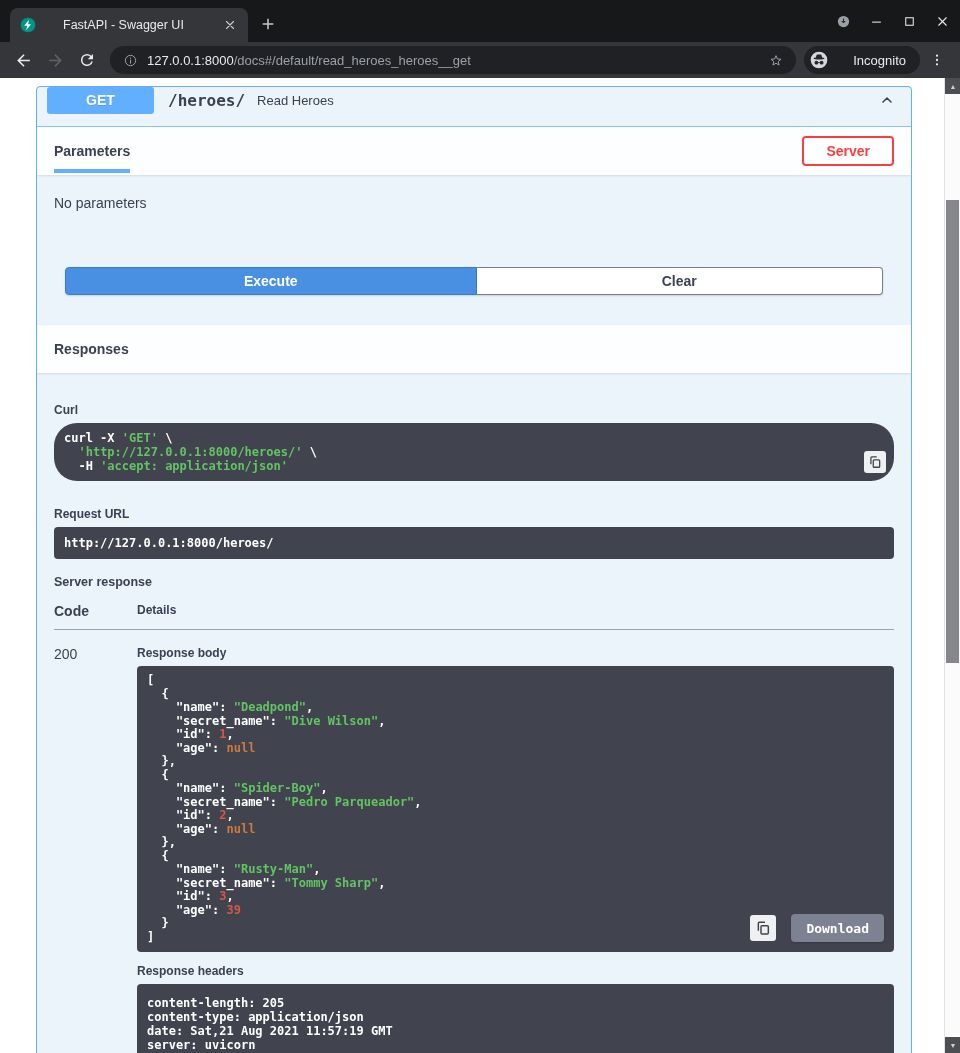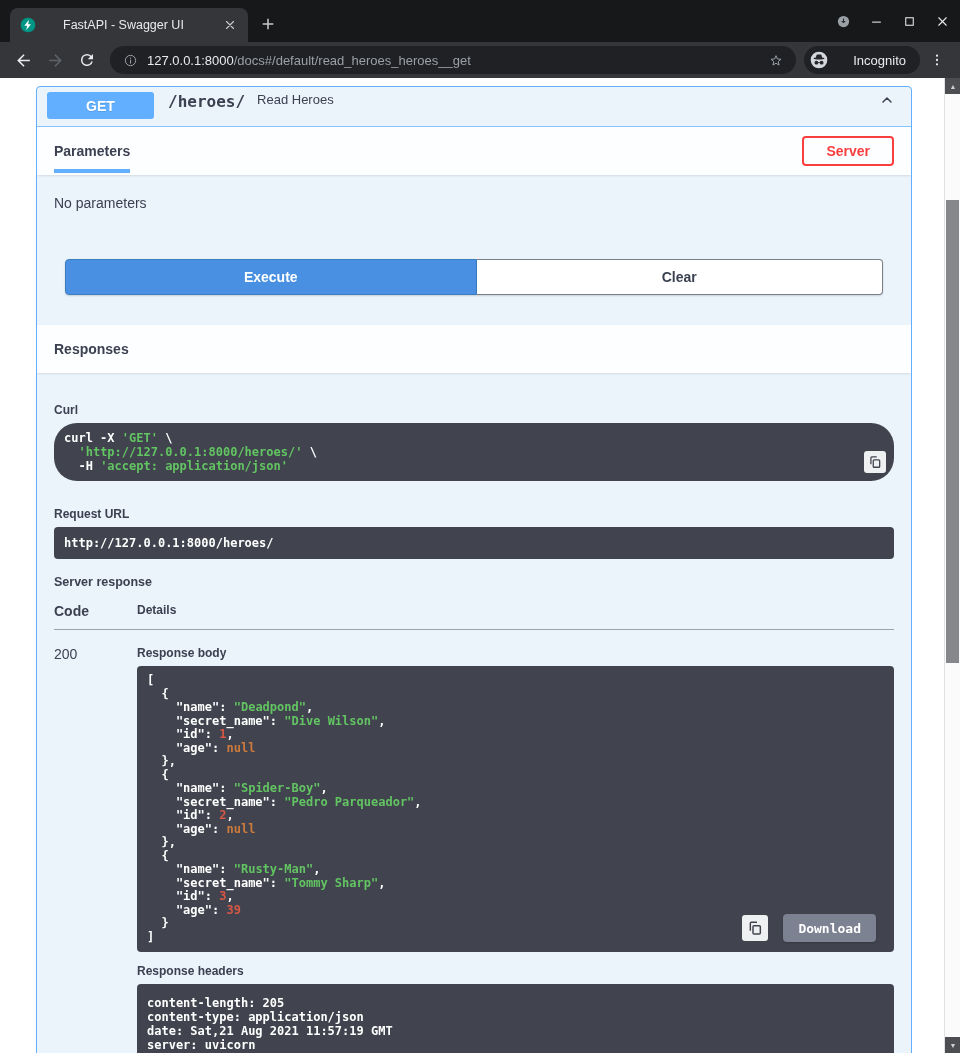--- a/index.html
+++ b/index.html
@@ -31,41 +31,41 @@
   .scrollbar { position:absolute; top:78px; right:0; width:16px; bottom:0; background:#fbfbfb; border-left:1px solid #e1e1e1; }
   .sb-btn { position:absolute; left:0; width:16px; height:16px; background:#4c4e52; color:#cfcfcf;
             display:flex; align-items:center; justify-content:center; font-size:7px; }
   .sb-up { top:0; } .sb-down { bottom:0; }
   .sb-thumb { position:absolute; left:1px; right:1px; top:122px; height:463px; background:#85878b; }
 
   
   .content { position:absolute; top:78px; left:0; right:16px; bottom:0; background:#fff; overflow:hidden; padding-top:8px; }
   .opblock { margin:0 32px 0 36px; border:1px solid var(--method-blue,#61affe); border-radius:4px;
              background:var(--opblock-bg,#ebf3fb); overflow:hidden; }
-  .opblock-summary { display:flex; padding:5px 16px 18px 10px; height:40px;
+  .opblock-summary { display:flex; align-items:center; padding:5px 16px 18px 10px; height:40px;
                      border-bottom:1px solid rgba(97,175,254,.7); cursor:pointer; }
   .method { background:var(--method-blue,#61affe); color:#fff; font-weight:bold; font-size:14px; border-radius:3px;
             width:107px; height:27px; display:flex; align-items:center; justify-content:center;
             text-shadow:0 1px 0 rgba(0,0,0,.1); flex:none; }
   .path { font-family:"DejaVu Sans Mono",monospace; font-weight:bold; font-size:16px; color:var(--text-dark,#3b4151); margin-left:14px; }
   .summary-text { font-size:13px; color:var(--text-dark,#3b4151); margin-left:12px; flex:1; }
 
   .section-header { background:rgba(255,255,255,.88); display:flex; align-items:center; justify-content:space-between;
                     padding:0 17px; height:48px; box-shadow:0 1px 2px rgba(0,0,0,.1); position:relative; }
   .sec-title { font-weight:bold; font-size:14px; color:var(--text-dark,#3b4151); }
   .underlined { position:relative; }
   .underlined::after { content:""; position:absolute; left:0; right:0; bottom:-14px; height:4px; background:var(--method-blue,#61affe); }
   .btn-cancel { border:2px solid var(--cancel-red,#f93e3e); color:var(--cancel-red,#f93e3e); background:transparent;
                 font-weight:bold; font-size:14px; border-radius:4px; padding:5px 22px; font-family:inherit; cursor:pointer; }
 
   .params-body { padding:0 17px; }
   .no-params { font-size:14px; color:var(--text-dark,#3b4151); padding:20px 0 48px; }
   .execute-row { display:flex; padding:0 11px 30px; }
-  .execute-row button { height:36px; font-weight:bold; font-size:14px; font-family:inherit; cursor:pointer;
-                        box-shadow:0 1px 2px rgba(0,0,0,.15); }
+  .execute-row button { height:28px; font-weight:bold; font-size:14px; font-family:inherit; cursor:pointer;
+                        box-shadow:0 1px 2px rgba(0,0,0,.15);margin-top:8px; }
   .btn-execute { flex:1.01; background:var(--execute-blue,#4990e2); color:#fff; border:1px solid #3a7ec2; border-radius:4px 0 0 4px; }
   .btn-clear { flex:1; background:#fff; color:var(--text-dark,#3b4151); border:1px solid #7a7f8a; border-left:none; border-radius:0 4px 4px 0; }
 
   .responses-body { padding:30px 17px 10px; }
   .block-label { font-size:12px; font-weight:bold; color:var(--text-dark,#3b4151); margin-bottom:6px; }
   .codeblock { background:var(--code-bg,#41444e); border-radius:4px; padding:8px 10px; position:relative; color:#fff;
                font-family:"DejaVu Sans Mono",monospace; font-size:12px; font-weight:bold; }
   .code-line { white-space:pre; line-height:14px; }
   .curl-block { margin-bottom:10px;border-radius:23px; }
   .url-block { margin-bottom:0; line-height:16px; }
@@ -84,21 +84,21 @@
   .status-code { font-size:14px; color:var(--text-dark,#3b4151); }
   .body-block { margin-bottom:12px; }
   .body-block .code-line { line-height:13.5px; }
   .headers-block .code-line { line-height:14px; }
   .headers-block { padding:12px 10px; }
 
   .copy-btn { border:none; border-radius:3px; background:#eef0f2; display:flex; align-items:center; justify-content:center;
               cursor:pointer; padding:0; }
   .copy-sm { position:absolute; right:8px; bottom:8px; width:22px; height:22px; }
   .copy-lg { width:26px; height:26px; }
-  .body-actions { position:absolute; right:18px; bottom:10px; display:flex; align-items:center; gap:15px; }
+  .body-actions { position:absolute; right:10px; bottom:10px; display:flex; align-items:center; gap:15px; }
   .download-btn { background:var(--download-gray,#7d8293); color:#fff; font-weight:bold; font-size:13px; font-family:inherit;
                   border:none; border-radius:4px; height:28px; padding:0 15px; cursor:pointer; box-shadow:0 1px 2px rgba(0,0,0,.2); }
 </style>
 </head>
 <body>
 
 <div class="browser">
 
   <div class="tabstrip">
     <div class="tab">

